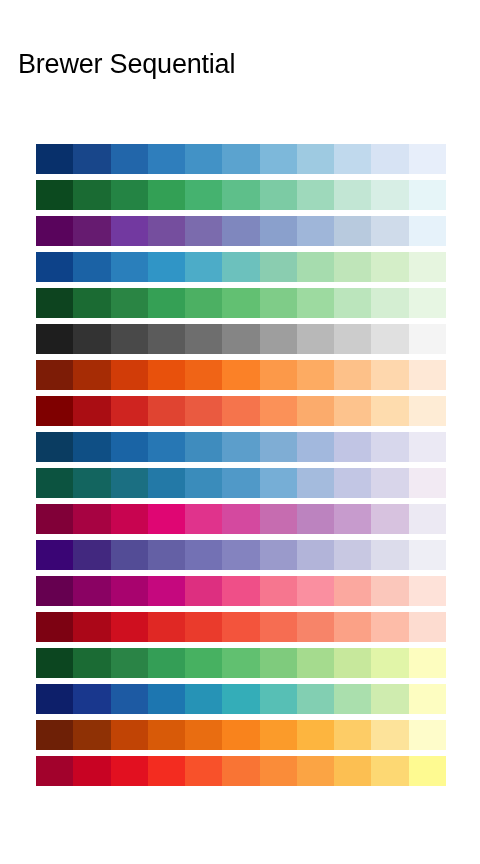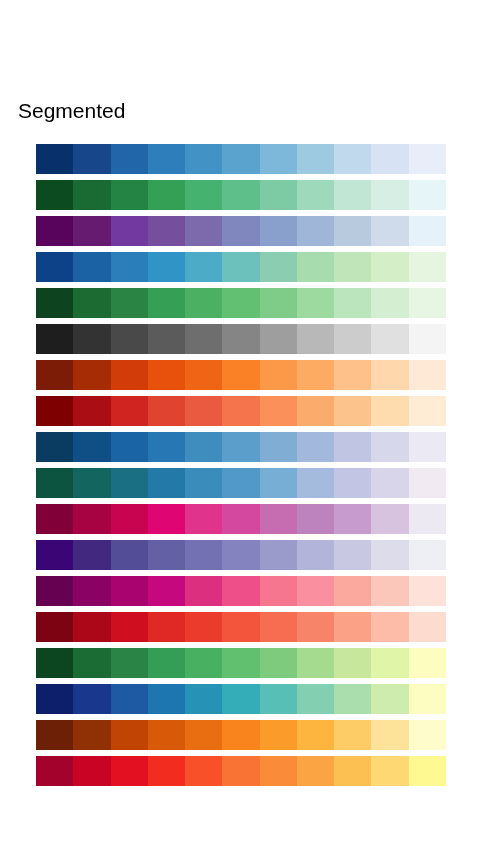--- a/index.html
+++ b/index.html
@@ -56,22 +56,22 @@
   .swatch {
     flex: 1 1 0;
     height: 100%;
   }
 </style>
 </head>
 <body>
 
 <div id="figure">
 
-
-  <div class="subtitle">Segmented</div>
+  <div class="title">Brewer Sequential</div>
+
 
   <div id="ramps">
       <div class="ramp-row">
         <div class="swatch" style="background: rgb(8, 48, 107);"></div>
         <div class="swatch" style="background: rgb(24, 70, 138);"></div>
         <div class="swatch" style="background: rgb(34, 102, 170);"></div>
         <div class="swatch" style="background: rgb(47, 126, 188);"></div>
         <div class="swatch" style="background: rgb(66, 146, 198);"></div>
         <div class="swatch" style="background: rgb(91, 163, 207);"></div>
         <div class="swatch" style="background: rgb(125, 184, 218);"></div>

